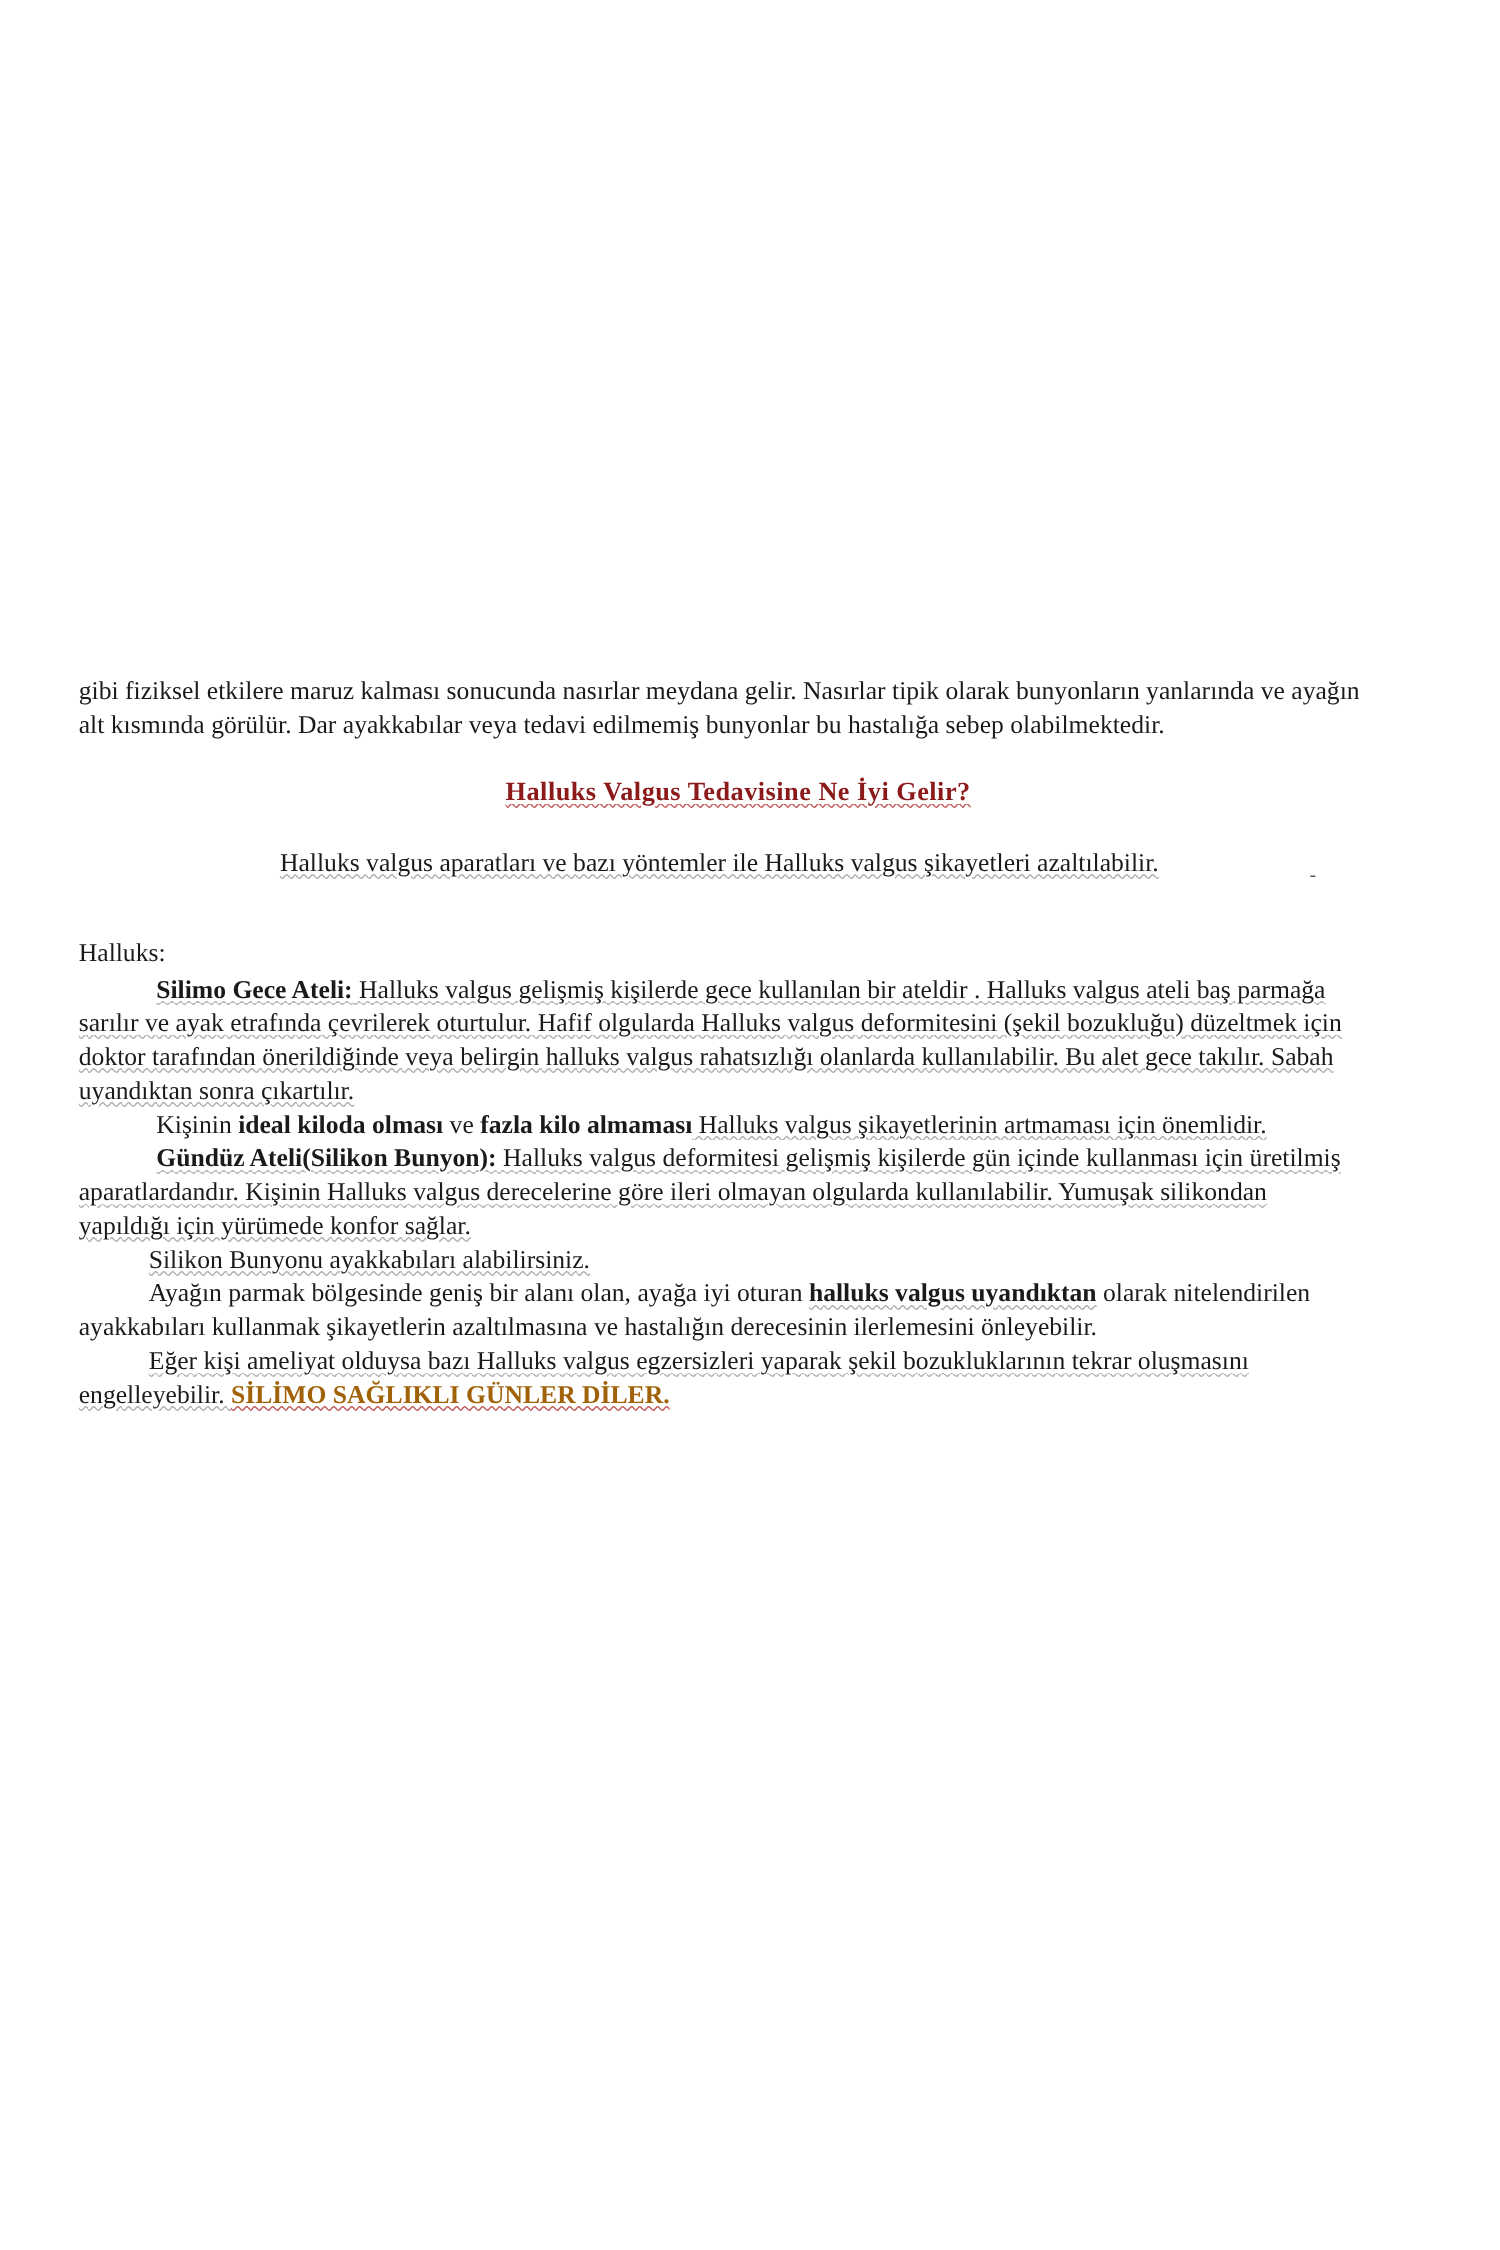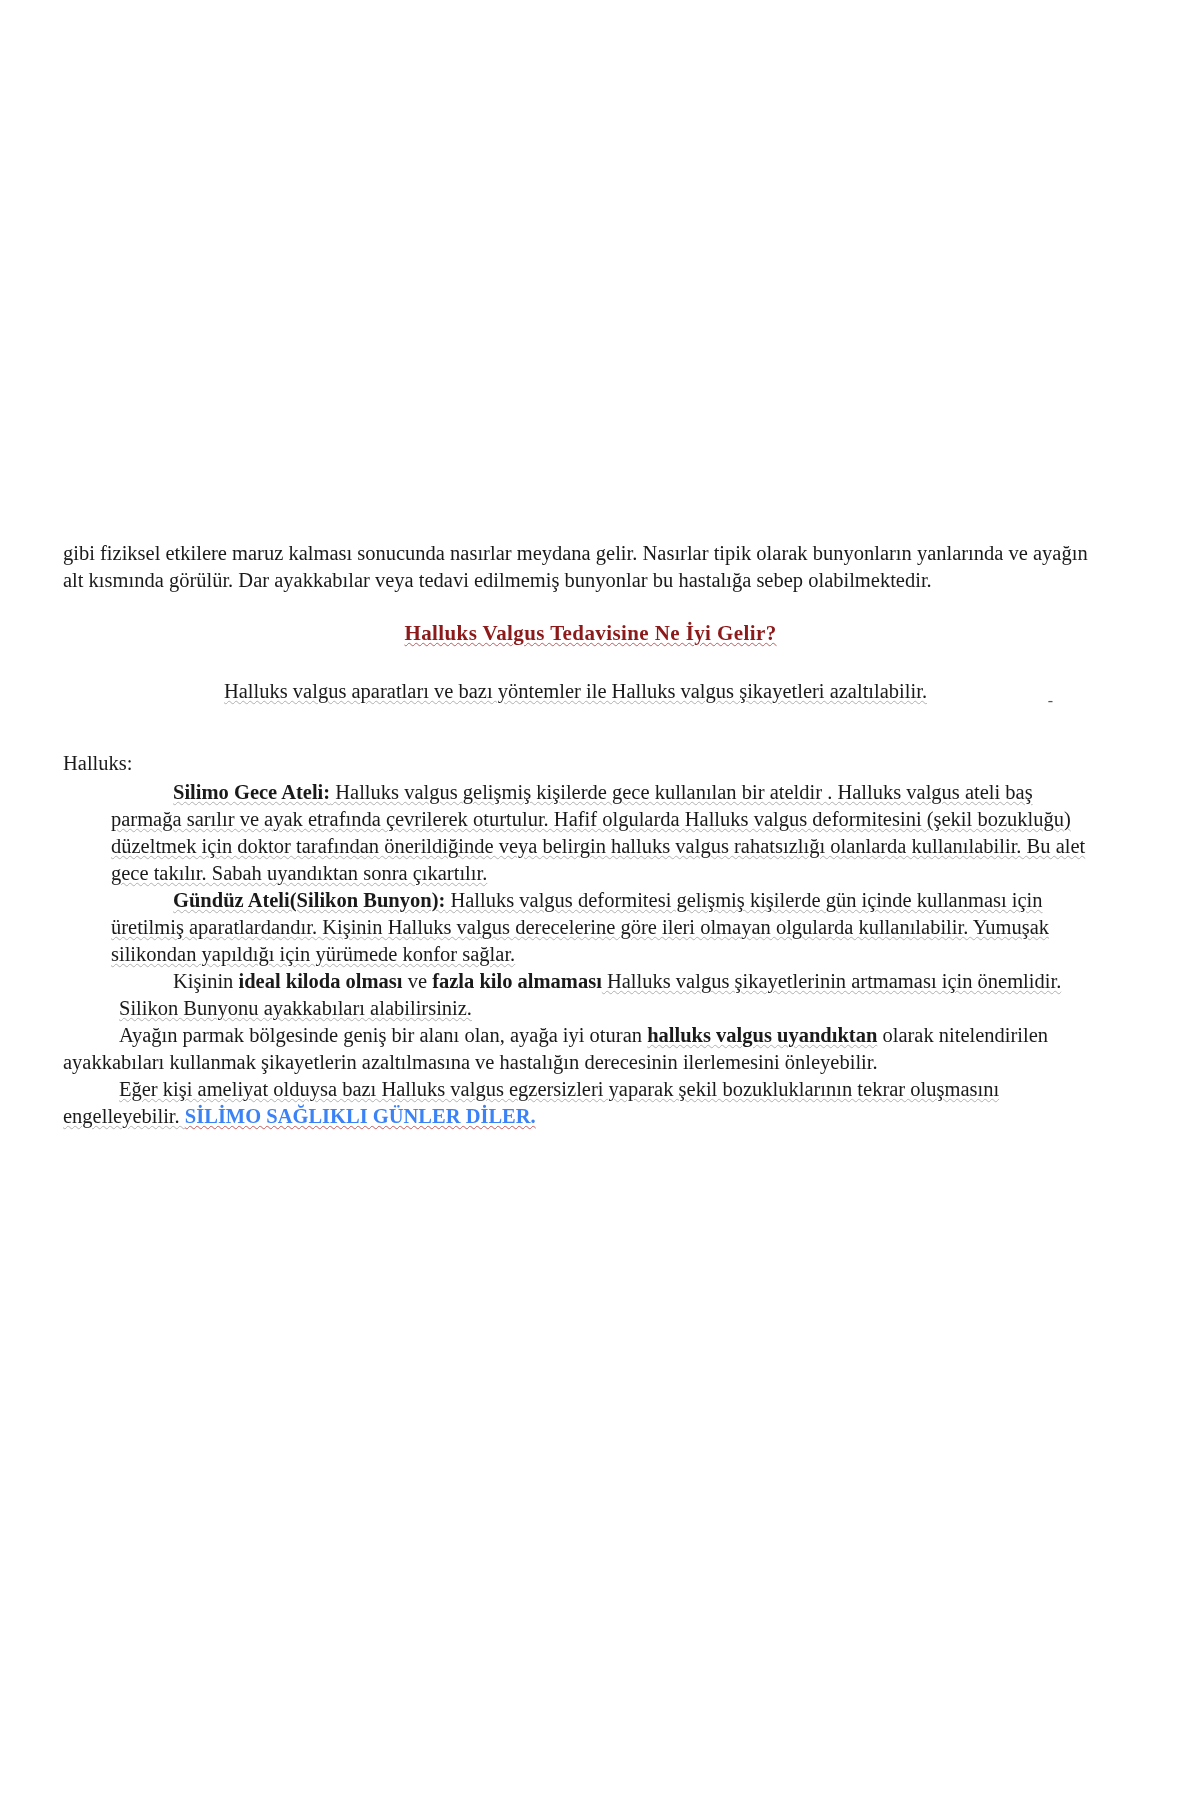--- a/index.html
+++ b/index.html
@@ -50,21 +50,20 @@
   }
   .para-sub {
     margin-bottom: 45px;
     text-align: center;
   }
   .para-bunlar {
     margin-bottom: 2px;
   }
   .indent {
     text-indent: 62px;
-    margin-left: 48px;
   }
   .indent-sm {
     text-indent: 56px;
   }
   .block {
     margin-bottom: 0;
   }
   b, .bold {
     font-weight: bold;
   }
@@ -76,21 +75,21 @@
     text-underline-offset: 2px;
   }
   .redline {
     text-decoration: underline;
     text-decoration-style: wavy;
     text-decoration-color: #c05a5a;
     text-decoration-thickness: 1px;
     text-underline-offset: 2px;
   }
   .redtext {
-    color: #3b82f6;
+    color: #a16207;
     font-weight: bold;
   }
   .dot-mark {
     position: absolute;
     right: 35px;
     top: 150px;
     font-size: 16px;
     color: #555;
   }
 </style>
@@ -115,25 +114,25 @@
     <p class="para-bunlar">
       <span>Halluks:</span>
       <span class="dot-mark">-</span>
     </p>
 
     <p class="indent block">
       <b class="squiggle">Silimo Gece Ateli:</b><span class="squiggle"> Halluks valgus gelişmiş kişilerde gece kullanılan bir ateldir . Halluks valgus ateli baş parmağa sarılır ve ayak etrafında çevrilerek oturtulur. Hafif olgularda Halluks valgus deformitesini (şekil bozukluğu) düzeltmek için doktor tarafından önerildiğinde veya belirgin halluks valgus rahatsızlığı olanlarda kullanılabilir. Bu alet gece takılır. Sabah uyandıktan sonra çıkartılır.</span>
     </p>
 
     <p class="indent block">
-      <b class="squiggle">Gündüz Ateli(Silikon Bunyon):</b><span class="squiggle"> Halluks valgus deformitesi gelişmiş  kişilerde gün içinde kullanması için üretilmiş aparatlardandır. Kişinin Halluks valgus derecelerine göre ileri olmayan olgularda kullanılabilir. Yumuşak silikondan yapıldığı için yürümede konfor sağlar.</span>
+      <span>Kişinin </span><b>ideal kiloda olması</b><span> ve </span><b>fazla kilo almaması</b><span class="squiggle"> Halluks valgus şikayetlerinin artmaması için önemlidir.</span>
     </p>
 
     <p class="indent block">
-      <span>Kişinin </span><b>ideal kiloda olması</b><span> ve </span><b>fazla kilo almaması</b><span class="squiggle"> Halluks valgus şikayetlerinin artmaması için önemlidir.</span>
+      <b class="squiggle">Gündüz Ateli(Silikon Bunyon):</b><span class="squiggle"> Halluks valgus deformitesi gelişmiş  kişilerde gün içinde kullanması için üretilmiş aparatlardandır. Kişinin Halluks valgus derecelerine göre ileri olmayan olgularda kullanılabilir. Yumuşak silikondan yapıldığı için yürümede konfor sağlar.</span>
     </p>
 
     <p class="indent-sm block">
       <span class="squiggle">Silikon Bunyonu  ayakkabıları alabilirsiniz.</span>
     </p>
 
     <p class="indent-sm block">
       <span>Ayağın parmak bölgesinde geniş bir alanı olan, ayağa iyi oturan </span><b class="squiggle">halluks valgus uyandıktan</b><span> olarak nitelendirilen ayakkabıları kullanmak şikayetlerin azaltılmasına ve hastalığın derecesinin ilerlemesini önleyebilir.</span>
     </p>
 

